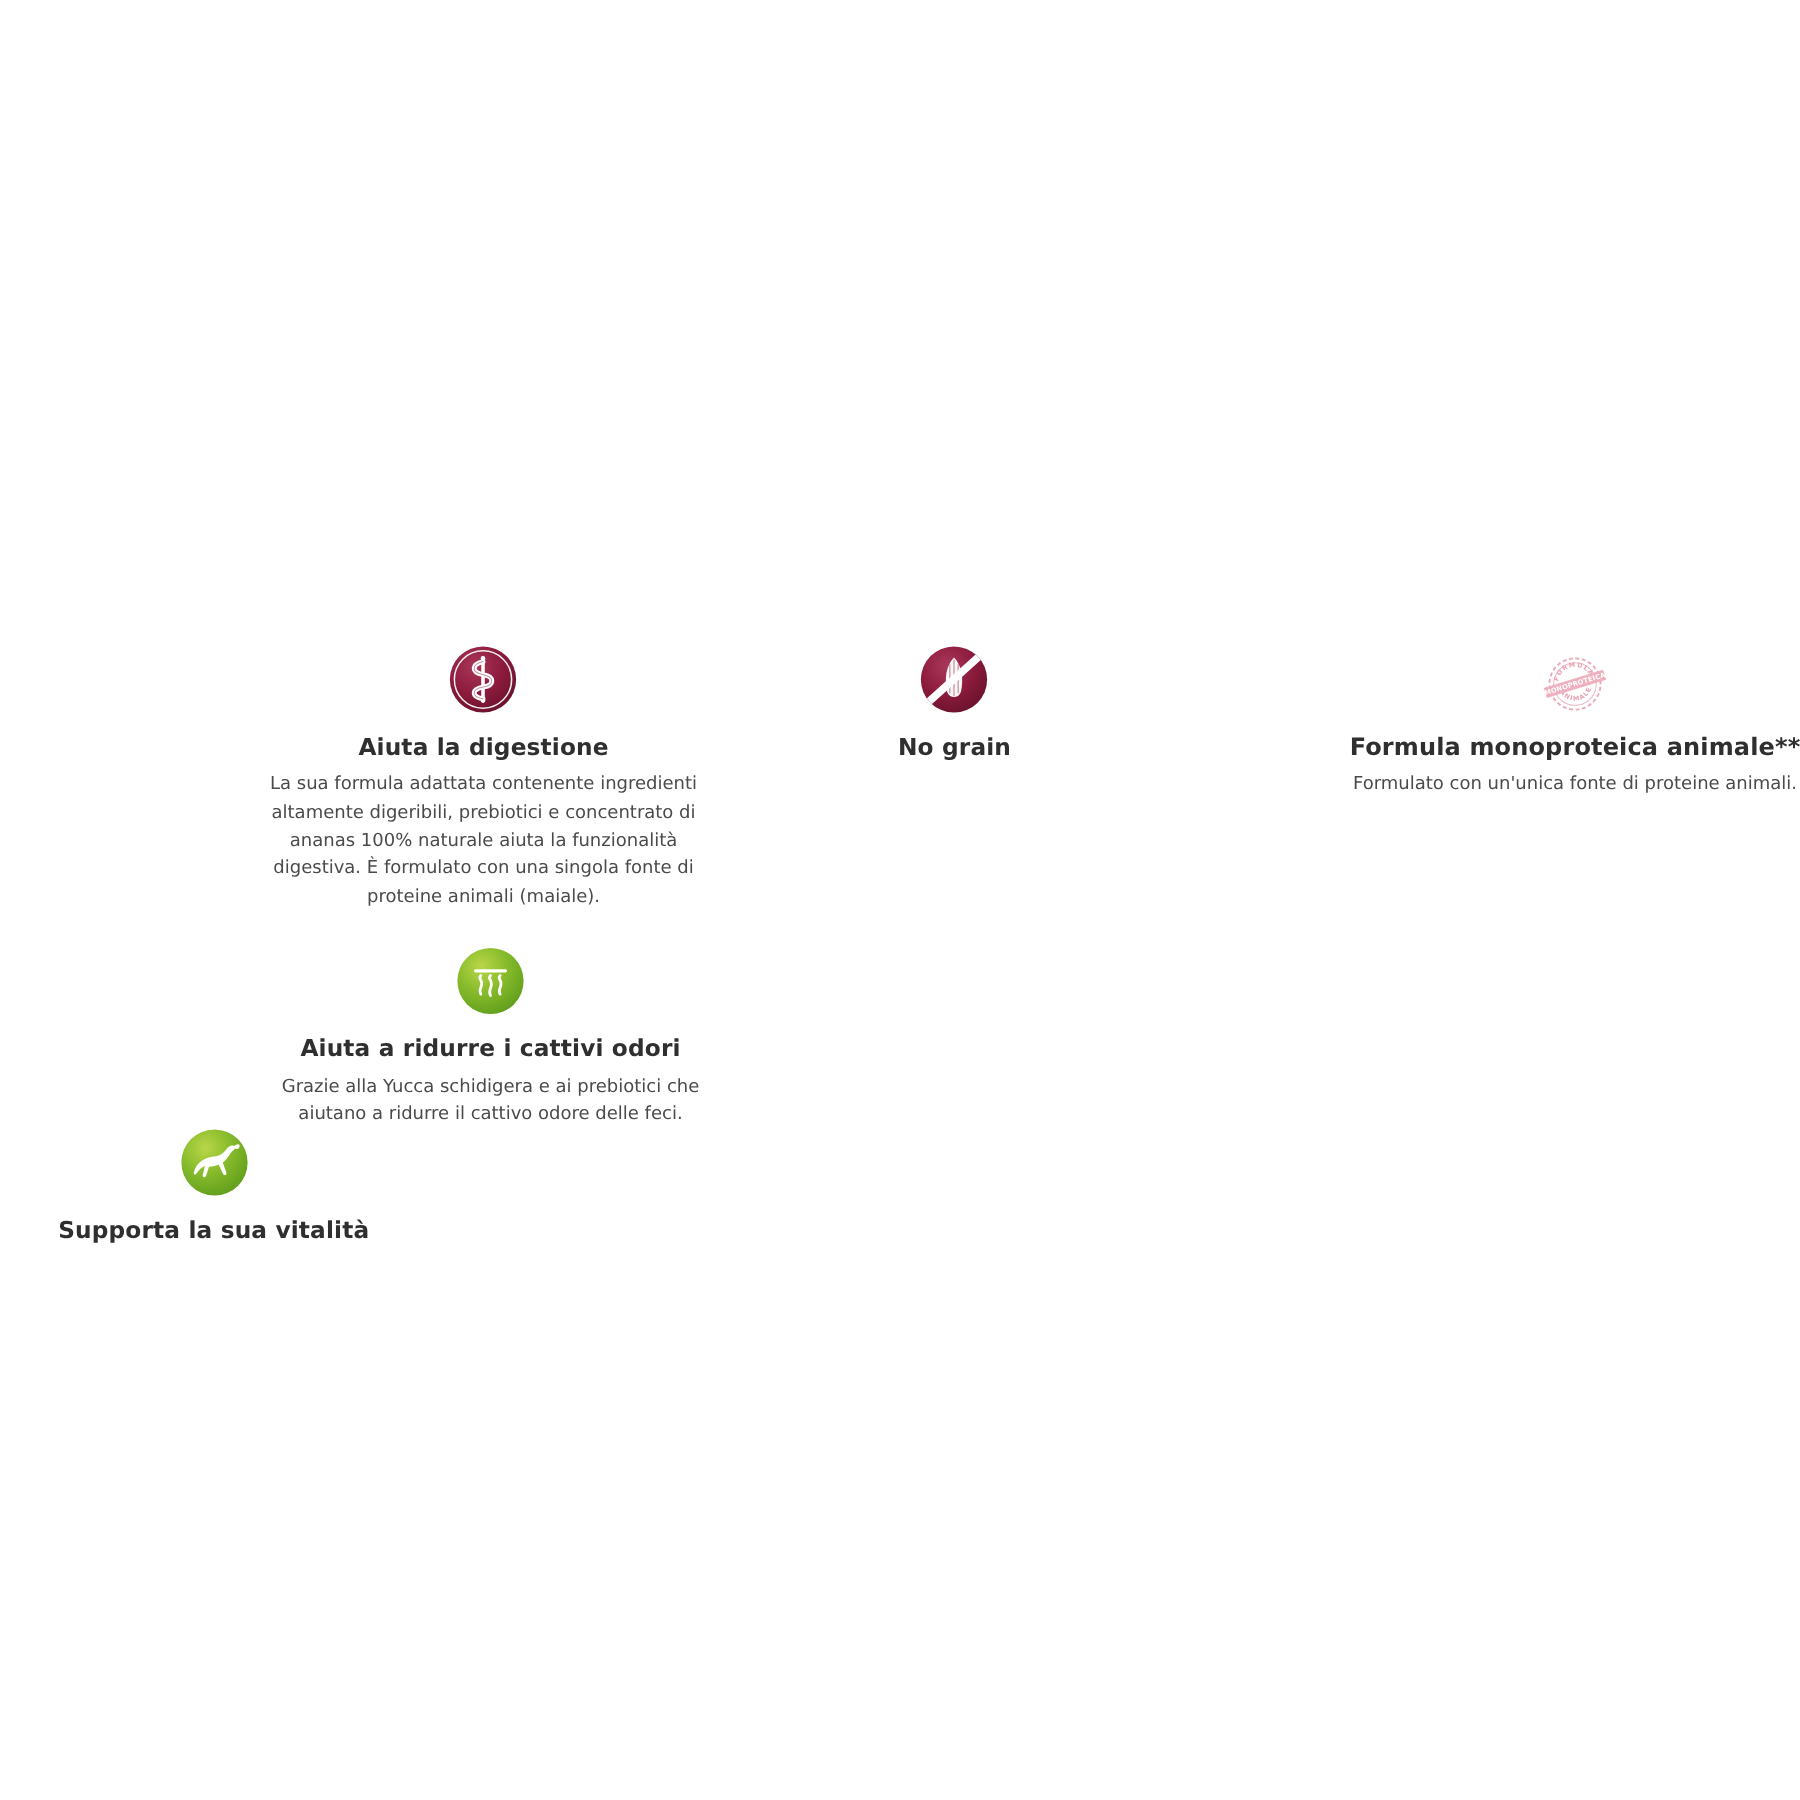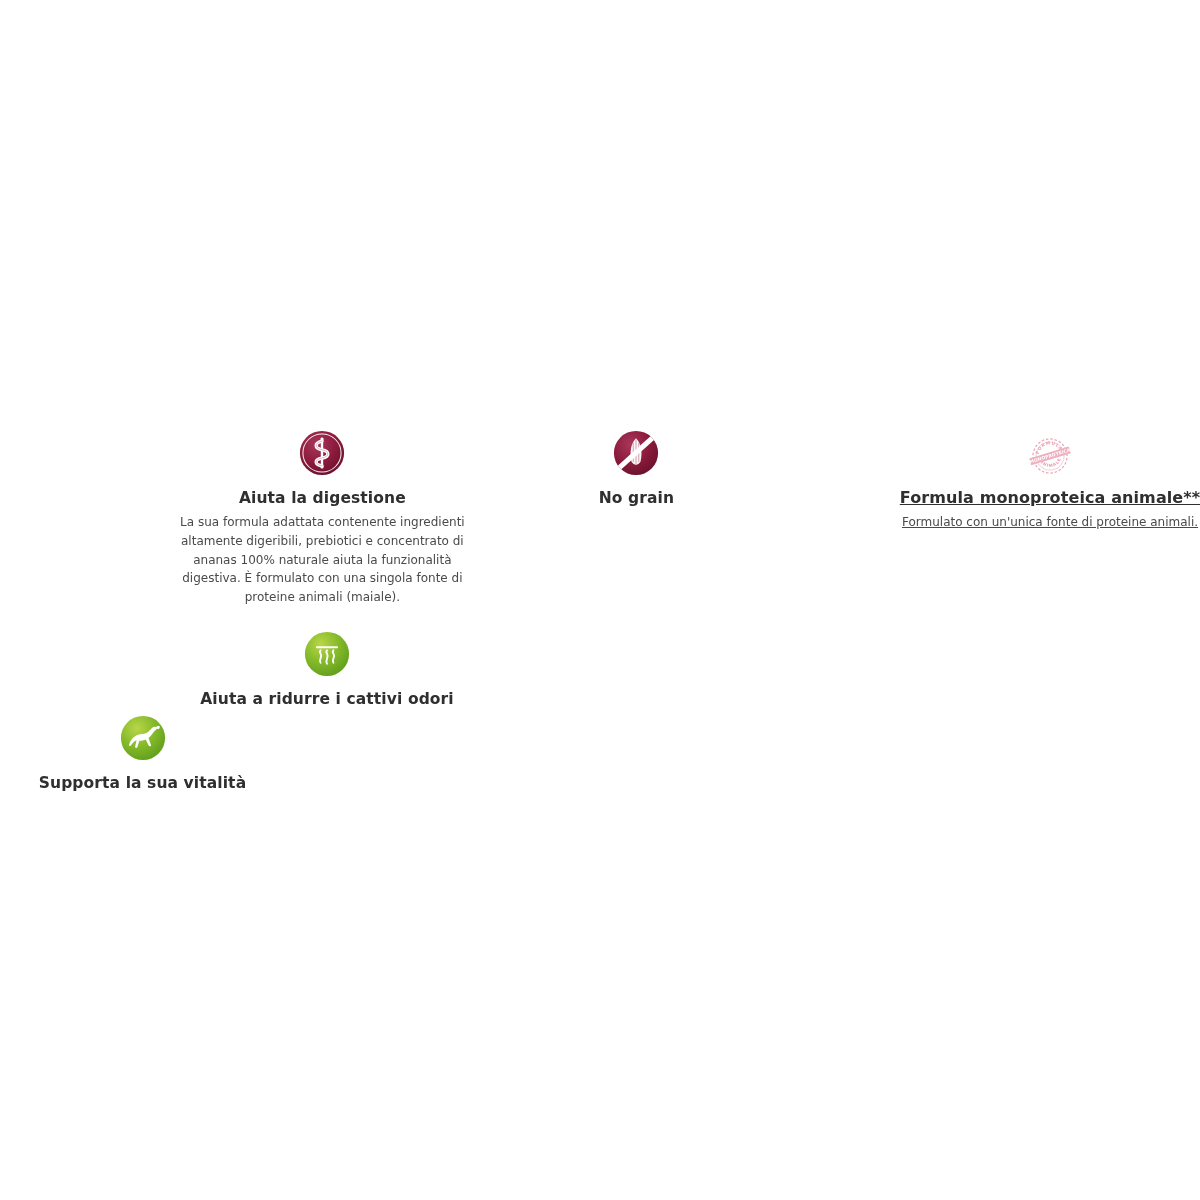--- a/index.html
+++ b/index.html
@@ -71,22 +71,22 @@
   }
 
   .benefit-desc {
     font-size: 12px;
     color: #4a4a4a;
     line-height: 1.55;
     margin: 0;
     padding: 0 2px;
   }
 
-  .col-3 .benefit-title { font-size: 16px; text-decoration: underline; }
-  .col-3 .benefit-desc  { white-space: nowrap; text-decoration: underline; }
+  .col-3 .benefit-title { font-size: 16px; }
+  .col-3 .benefit-desc  { white-space: nowrap; }
 </style>
 </head>
 <body>
 
 <div id="benefits-grid">
 
   <div class="benefit-row row-1">
 
     <div class="benefit-card col-1">
       <svg class="benefit-icon" viewBox="0 0 100 100">
@@ -181,20 +181,21 @@
 
         <rect x="26" y="33" width="48" height="4.6" rx="2.3" fill="#ffffff"></rect>
 
         <g fill="none" stroke="#ffffff" stroke-width="4" stroke-linecap="round">
           <path d="M36 69 C 31 62, 41 57, 36 49 C 33 45, 36 42, 36 42"></path>
           <path d="M50 71 C 45 63, 55 58, 50 49 C 47 45, 50 42, 50 42"></path>
           <path d="M64 69 C 59 62, 69 57, 64 49 C 61 45, 64 42, 64 42"></path>
         </g>
       </svg>
       <h3 class="benefit-title">Aiuta a ridurre i cattivi odori</h3>
+      <p class="benefit-desc">Grazie alla Yucca schidigera e ai prebiotici che aiutano a ridurre il cattivo odore delle feci.</p>
     </div>
 
     <div class="benefit-card col-2">
       <svg class="benefit-icon" viewBox="0 0 100 100">
         <defs>
           <radialGradient id="greengrad2" cx="36%" cy="28%" r="80%">
             <stop offset="0%" stop-color="#b9d648"></stop>
             <stop offset="48%" stop-color="#87bb2b"></stop>
             <stop offset="100%" stop-color="#5e9c1b"></stop>
           </radialGradient>

